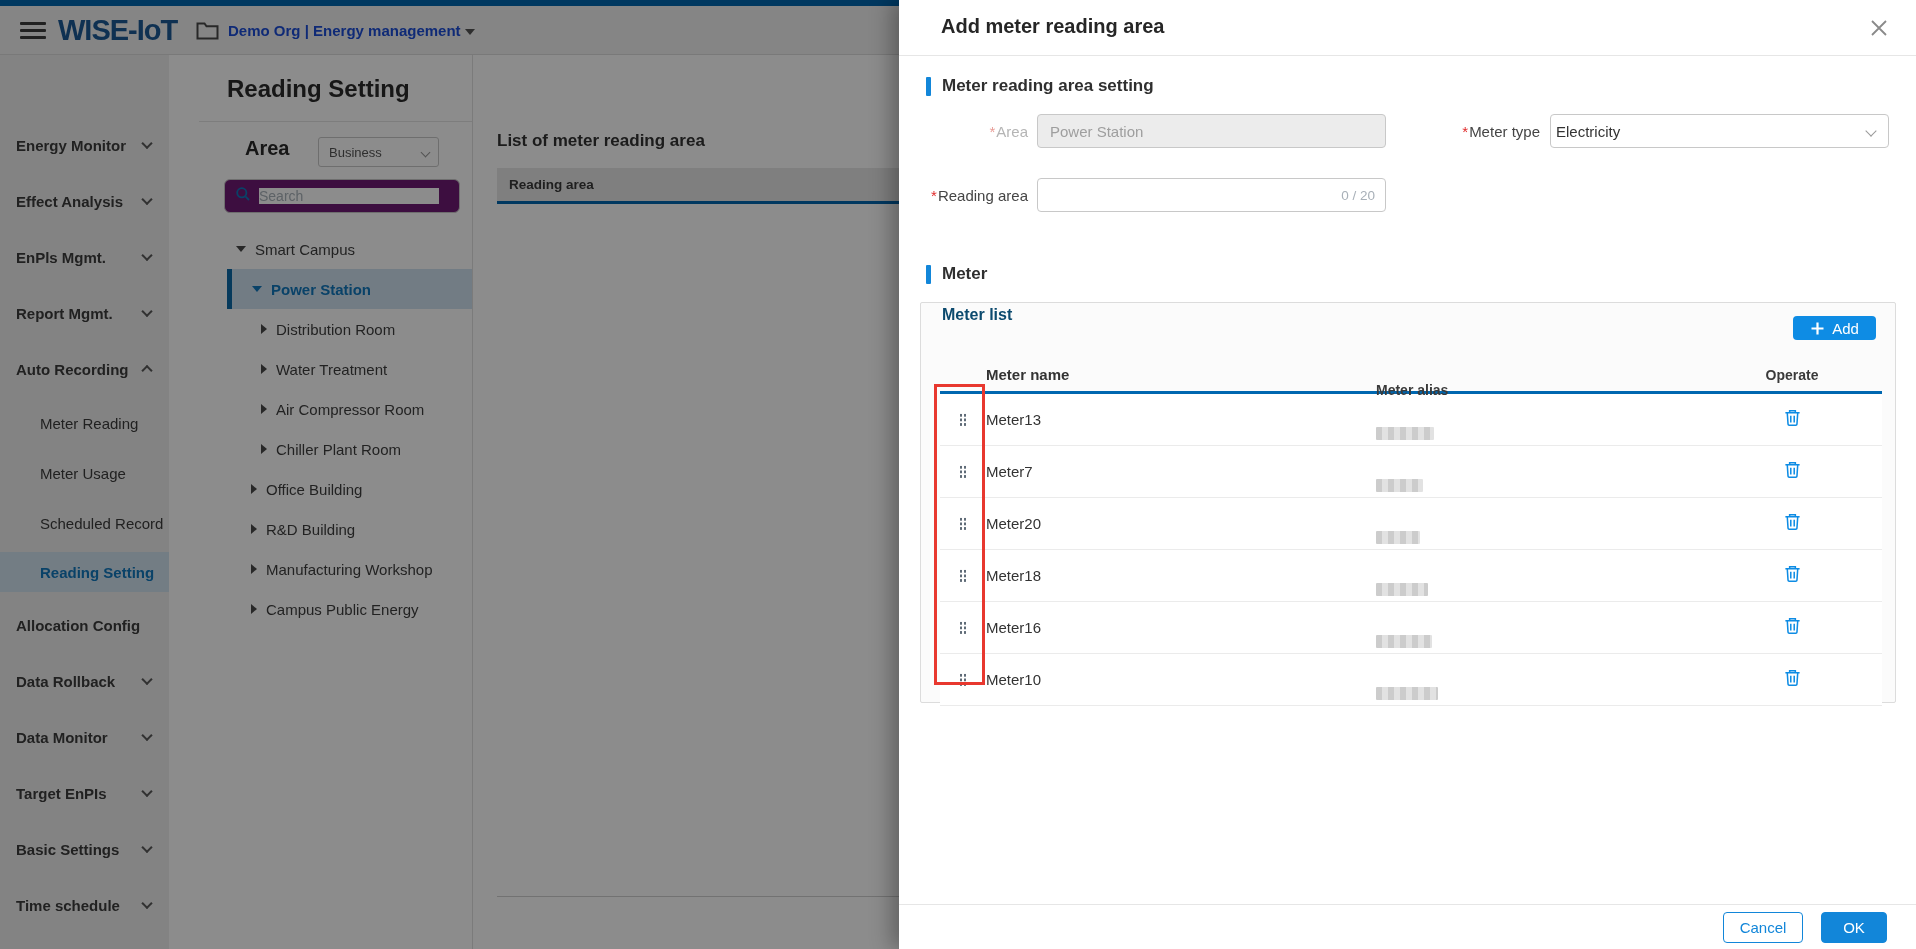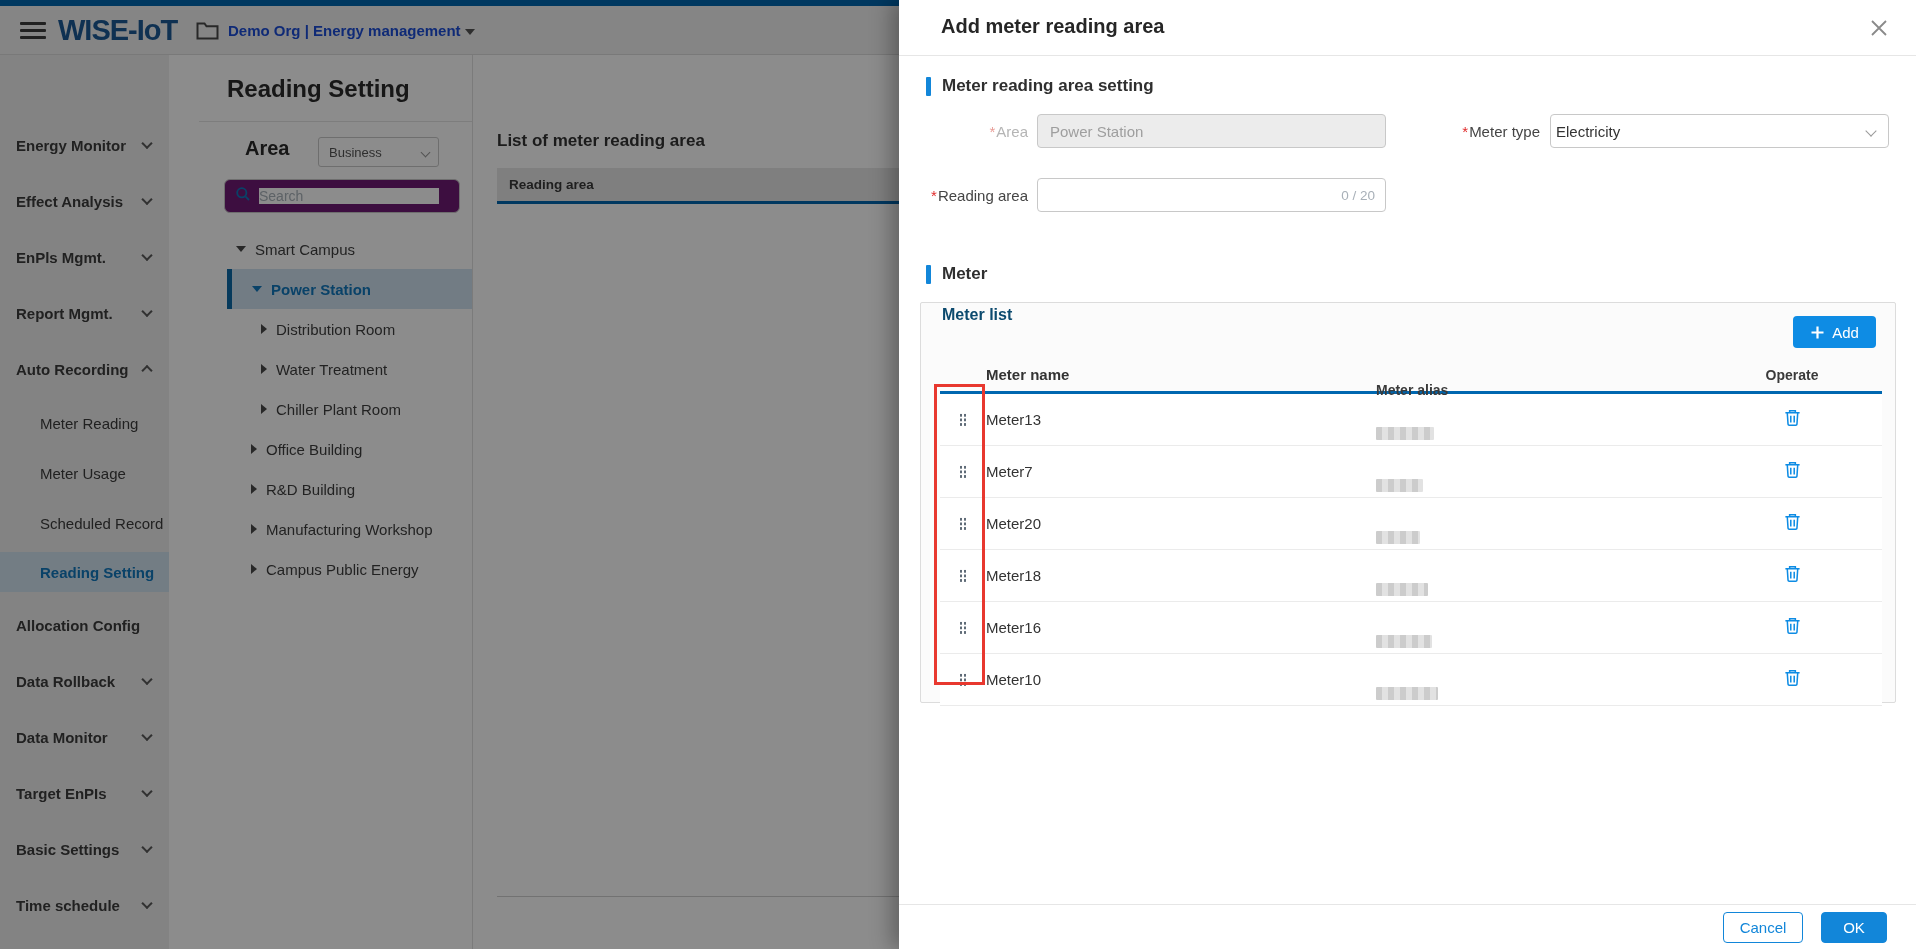--- a/index.html
+++ b/index.html
@@ -67,21 +67,21 @@
   .f-label.disabled { color:#b5b5b5; }
   .f-label.disabled .star { color:#e89c96; }
   .f-input { position:absolute; height:34px; border:1px solid #c8c8c8; border-radius:4px; background:#fff; font-size:15px; color:#333; display:flex; align-items:center; padding:0 12px; }
   .f-input.disabled { background:#ececec; color:#9e9e9e; }
   .f-input .counter { position:absolute; right:10px; font-size:13.5px; color:#a8b0b8; }
   .f-select { position:absolute; height:34px; border:1px solid #c8c8c8; border-radius:4px; background:#fff; font-size:15px; color:#333; display:flex; align-items:center; padding-left:5px; cursor:pointer; }
   .f-select .sel-chev { position:absolute; right:13px; top:12px; width:8px; height:8px; border-right:1.7px solid #9a9a9a; border-bottom:1.7px solid #9a9a9a; transform:rotate(45deg); }
 
   .meter-panel { position:absolute; left:21px; top:302px; width:976px; height:401px; border:1px solid #dcdcdc; border-radius:2px; background:#fbfbfb; }
   .mp-title { position:absolute; left:21px; top:3px; font-size:16px; font-weight:700; color:#0c4a6e; }
-  .add-btn { position:absolute; right:19px; top:13px; width:83px; height:32px; background:#0e8ce4; border:none; border-radius:4px; color:#fff; font-size:15px; display:flex; align-items:center; justify-content:center; gap:7px; cursor:pointer; font-family:"Liberation Sans",sans-serif; }
+  .add-btn { position:absolute; right:19px; top:13px; width:83px; height:24px; background:#0e8ce4; border:none; border-radius:4px; color:#fff; font-size:15px; display:flex; align-items:center; justify-content:center; gap:7px; cursor:pointer; font-family:"Liberation Sans",sans-serif; }
 
   .m-table { position:absolute; left:19px; right:13px; top:55px; }
   .m-thead { height:36px; display:flex; align-items:center; border-bottom:3px solid #0067b0; font-size:14px; font-weight:600; color:#3a3a3a; }
   .m-row { height:52px; display:flex; align-items:center; background:#fff; border-bottom:1px solid #ebebeb; }
   .c-handle { width:46px; display:flex; justify-content:center; }
   .c-name { width:390px; font-size:15px; color:#333; }
   .c-alias { flex:1;margin-top:31px; }
   .c-op { width:180px; display:flex; justify-content:center; }
   .drag-dots { width:8px; height:13px; background-image:radial-gradient(circle, #5f6b77 1.3px, transparent 1.5px); background-size:4px 4.6px; cursor:grab; }
   .blur { height:13px; border-radius:1px;
@@ -209,20 +209,24 @@
         <div class="t-row l2">
             <span class="cap tri-r"></span>
             <span>Distribution Room</span>
           </div>
         <div class="t-row l2">
             <span class="cap tri-r"></span>
             <span>Water Treatment</span>
           </div>
         <div class="t-row l2">
             <span class="cap tri-r"></span>
+            <span>Air Compressor Room</span>
+          </div>
+        <div class="t-row l2">
+            <span class="cap tri-r"></span>
             <span>Chiller Plant Room</span>
           </div>
         <div class="t-row l1">
             <span class="cap tri-r"></span>
             <span>Office Building</span>
           </div>
         <div class="t-row l1">
             <span class="cap tri-r"></span>
             <span>R&amp;D Building</span>
           </div>

